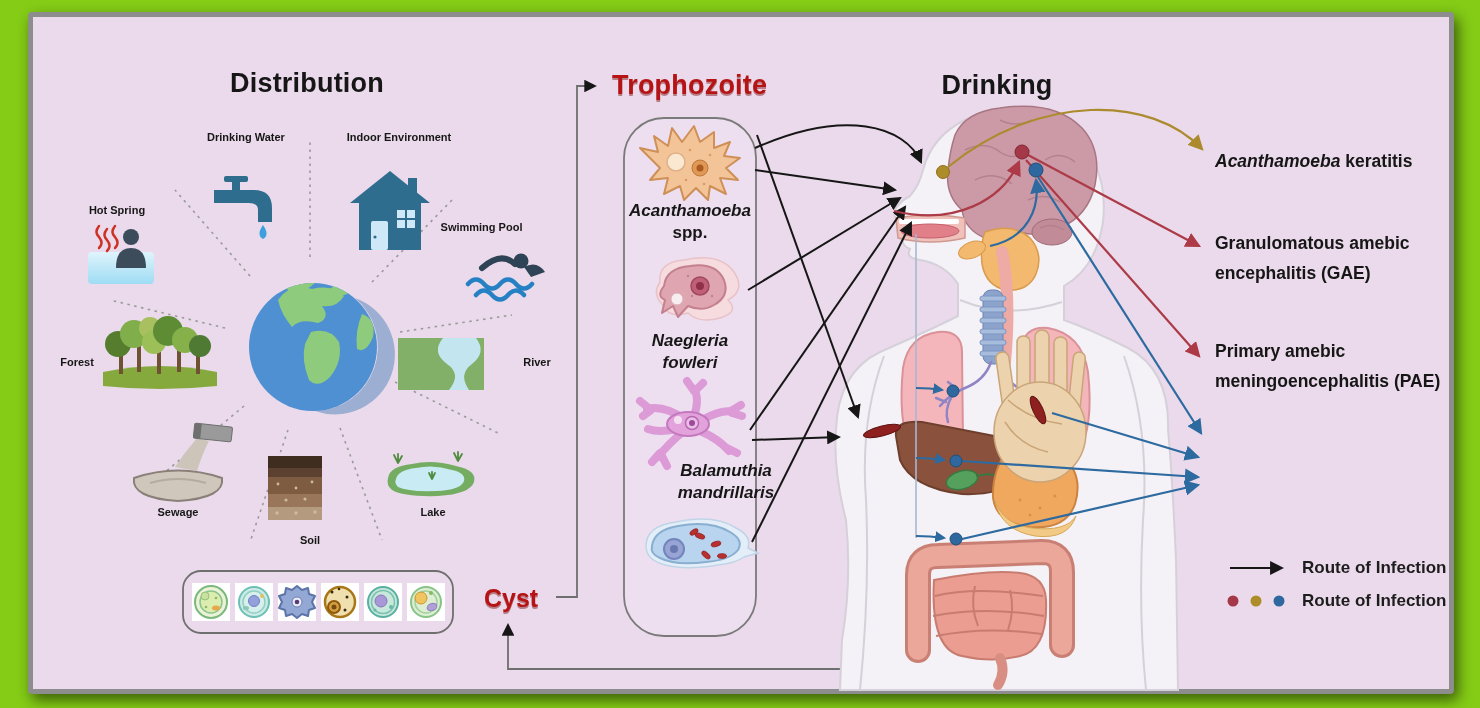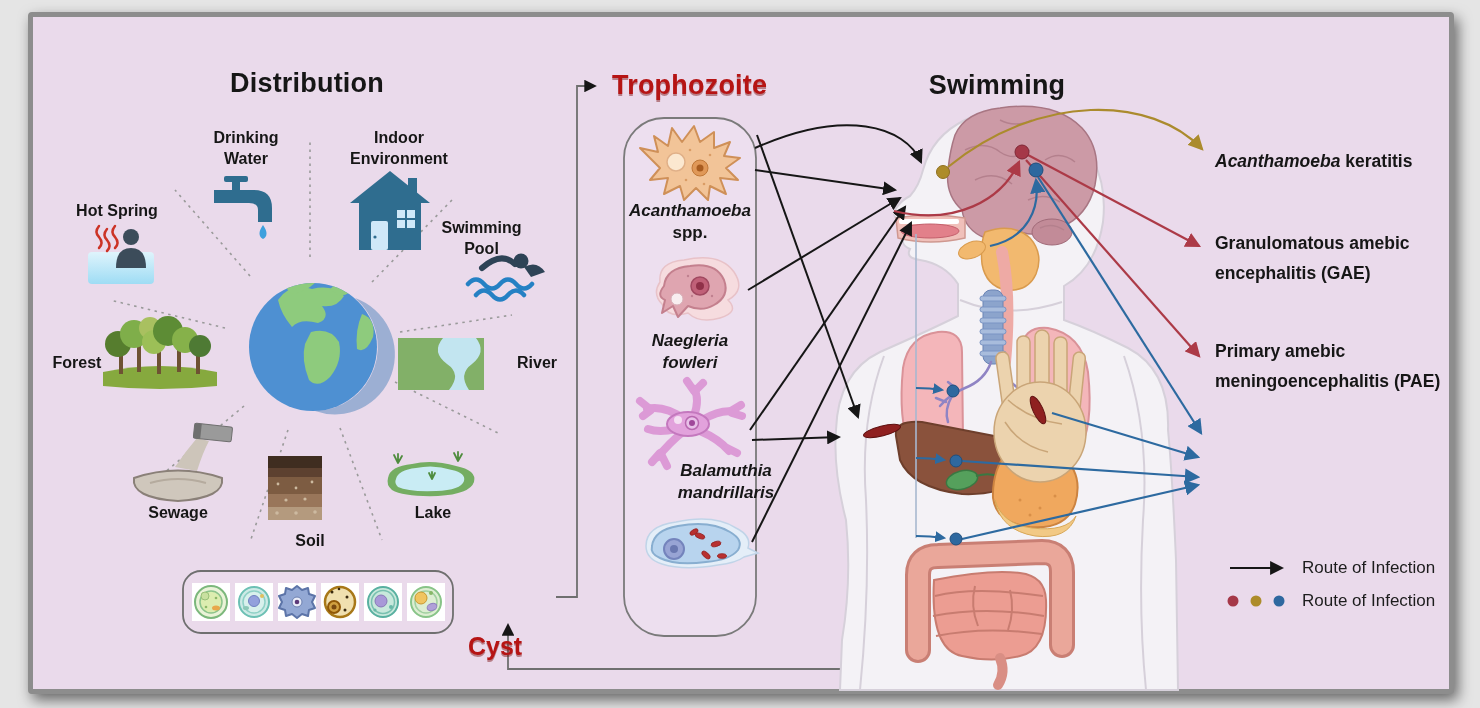--- a/index.html
+++ b/index.html
@@ -1,29 +1,29 @@
 <!DOCTYPE html>
 <html><head>
 <meta charset="utf-8">
 <style>
   html,body{margin:0;padding:0;background:#ffffff;}
-  #canvas{position:relative;width:1480px;height:708px;background:#e5e5e5;overflow:hidden;
+  #canvas{position:relative;width:1480px;height:708px;background:#84cc16;overflow:hidden;
           font-family:"Liberation Sans","DejaVu Sans",sans-serif;}
   #frame{position:absolute;left:28px;top:12px;width:1416px;height:672px;background:#eadaeb;
          border:5px solid #8d8d8d;border-radius:4px;box-shadow:4px 6px 14px rgba(0,0,0,.55);}
   #art{position:absolute;left:0;top:0;width:1480px;height:708px;}
   .lbl{position:absolute;color:#161616;text-align:center;}
   .hdr{font-size:27px;font-weight:bold;letter-spacing:.2px;}
   .hdr.red{color:#b61414;text-shadow:0 1.5px 0 rgba(122,12,12,.45);}
-  .envlbl{font-size:16px;font-weight:bold;line-height:21px;}
+  .envlbl{font-size:11px;font-weight:bold;line-height:21px;}
   .orglbl{font-size:17px;font-weight:bold;font-style:italic;line-height:22px;width:132px;left:624px;}
   .orglbl .roman{font-style:normal;}
   .dxlbl{font-size:17.5px;font-weight:bold;line-height:30px;text-align:left;width:232px;left:1215px;}
   .cystlbl{font-size:25px;font-weight:bold;color:#b61414;text-shadow:0 1.5px 0 rgba(122,12,12,.45);}
-  .leglbl{font-size:17px;font-weight:normal;color:#1d1d1d;text-align:left;}
+  .leglbl{font-size:17px;font-weight:bold;color:#1d1d1d;text-align:left;}
 </style>
 </head>
 <body>
 
 <div id="canvas">
   <div id="frame"></div>
 
   <svg id="art" viewBox="0 0 1480 708">
     <defs>
       <marker id="mBlack" viewBox="0 0 10 10" refX="8.5" refY="5" markerWidth="7" markerHeight="7" orient="auto">
@@ -461,33 +461,33 @@
     </g>
     <g>
       <circle cx="1233" cy="601" r="5.5" fill="#a53848"></circle>
       <circle cx="1256" cy="601" r="5.5" fill="#ad8c2a"></circle>
       <circle cx="1279" cy="601" r="5.5" fill="#2e689f"></circle>
     </g>
   </svg>
 
   <div class="lbl hdr" style="left:197px;top:68px;width:220px;">Distribution</div>
   <div class="lbl hdr red" style="left:612px;top:70px;width:180px;text-align:left;">Trophozoite</div>
-  <div class="lbl hdr" style="left:927px;top:70px;width:140px;">Swimming</div>
+  <div class="lbl hdr" style="left:927px;top:70px;width:140px;">Drinking</div>
 
   <div class="lbl envlbl" style="left:57px;top:200px;width:120px;">Hot Spring</div>
   <div class="lbl envlbl" style="left:201px;top:127px;width:90px;">Drinking Water</div>
   <div class="lbl envlbl" style="left:334px;top:127px;width:130px;">Indoor Environment</div>
   <div class="lbl envlbl" style="left:434px;top:217px;width:95px;">Swimming Pool</div>
   <div class="lbl envlbl" style="left:37px;top:352px;width:80px;">Forest</div>
   <div class="lbl envlbl" style="left:497px;top:352px;width:80px;">River</div>
   <div class="lbl envlbl" style="left:128px;top:502px;width:100px;">Sewage</div>
   <div class="lbl envlbl" style="left:270px;top:530px;width:80px;">Soil</div>
   <div class="lbl envlbl" style="left:393px;top:502px;width:80px;">Lake</div>
 
-  <div class="lbl cystlbl" style="left:468px;top:584px;width:80px;text-align:left;margin-top:48px;">Cyst</div>
+  <div class="lbl cystlbl" style="left:484px;top:584px;width:80px;text-align:left;">Cyst</div>
 
   <div class="lbl orglbl" style="top:200px;">
     <div>Acanthamoeba</div>
     <div class="roman">spp.</div>
   </div>
   <div class="lbl orglbl" style="top:330px;">
     <div>Naegleria</div>
     <div>fowleri</div>
   </div>
   <div class="lbl orglbl" style="top:460px;padding-left:36px;">

